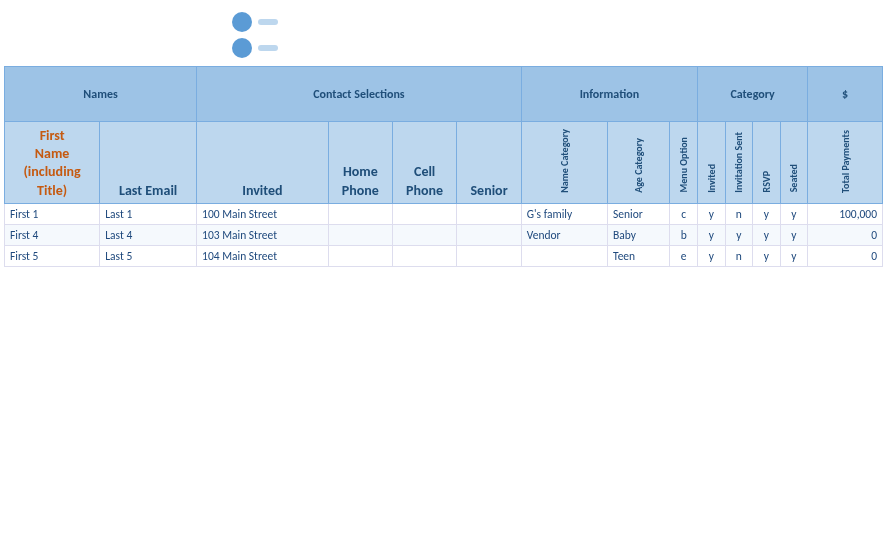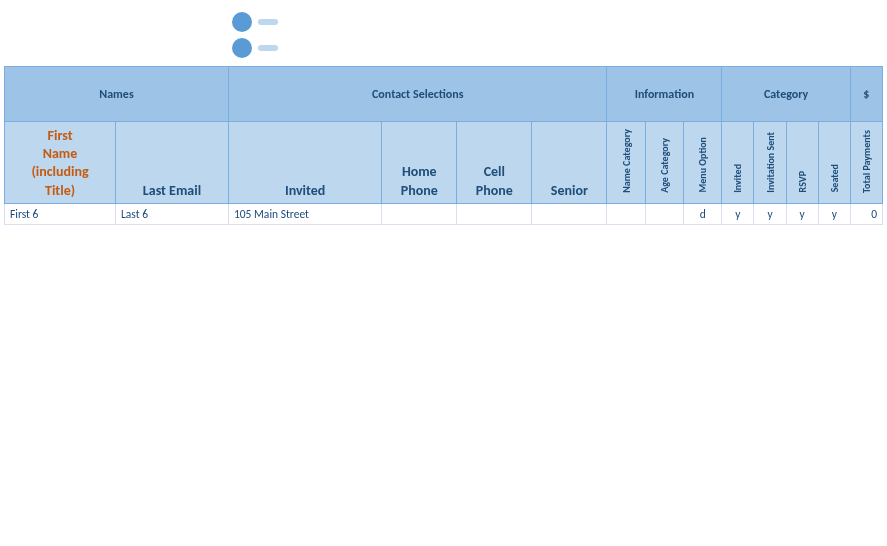--- a/index.html
+++ b/index.html
@@ -213,31 +213,63 @@
         </th>
         <th>
           <span class="rotated">Seated</span>
         </th>
         <th>
           <span class="rotated">Total Payments</span>
         </th>
       </tr>
     </thead>
     <tbody id="table-body">
+    <tr class="data-row">
+          <td class="blue">First 1</td>
+          <td class="blue">Last 1</td>
+          <td class="blue">100 Main Street</td>
+          <td></td>
+          <td></td>
+          <td></td>
+          <td class="blue">G's family</td>
+          <td class="blue">Senior</td>
+          <td class="center blue">c</td>
+          <td class="center blue">y</td>
+          <td class="center blue">n</td>
+          <td class="center blue">y</td>
+          <td class="center blue">y</td>
+          <td class="payments blue">100,000</td>
+        </tr>
         <tr class="data-row">
-          <td class="blue">First 6</td>
-          <td class="blue">Last 6</td>
-          <td class="blue">105 Main Street</td>
+          <td class="blue">First 4</td>
+          <td class="blue">Last 4</td>
+          <td class="blue">103 Main Street</td>
+          <td></td>
+          <td></td>
+          <td></td>
+          <td class="blue">Vendor</td>
+          <td class="blue">Baby</td>
+          <td class="center blue">b</td>
+          <td class="center blue">y</td>
+          <td class="center blue">y</td>
+          <td class="center blue">y</td>
+          <td class="center blue">y</td>
+          <td class="payments blue">0</td>
+        </tr>
+        <tr class="data-row">
+          <td class="blue">First 5</td>
+          <td class="blue">Last 5</td>
+          <td class="blue">104 Main Street</td>
           <td></td>
           <td></td>
           <td></td>
           <td class="blue"></td>
-          <td class="blue"></td>
-          <td class="center blue">d</td>
-          <td class="center blue">y</td>
-          <td class="center blue">y</td>
+          <td class="blue">Teen</td>
+          <td class="center blue">e</td>
+          <td class="center blue">y</td>
+          <td class="center blue">n</td>
           <td class="center blue">y</td>
           <td class="center blue">y</td>
           <td class="payments blue">0</td>
         </tr>
       </tbody>
   </table>
 </div>
 
 </body></html>

